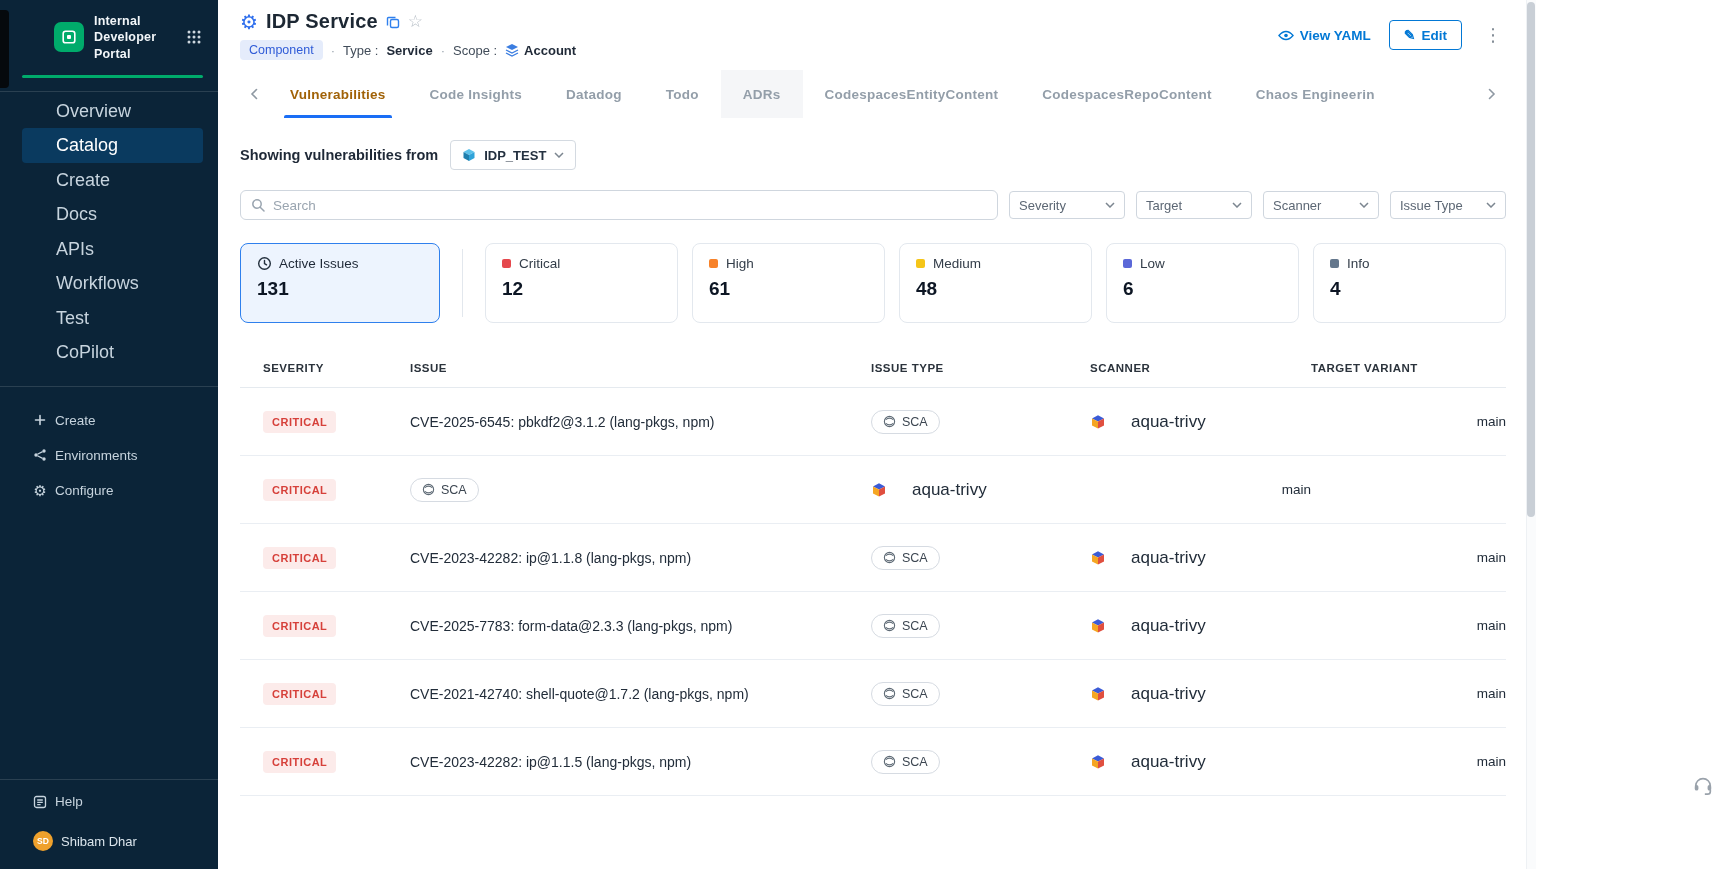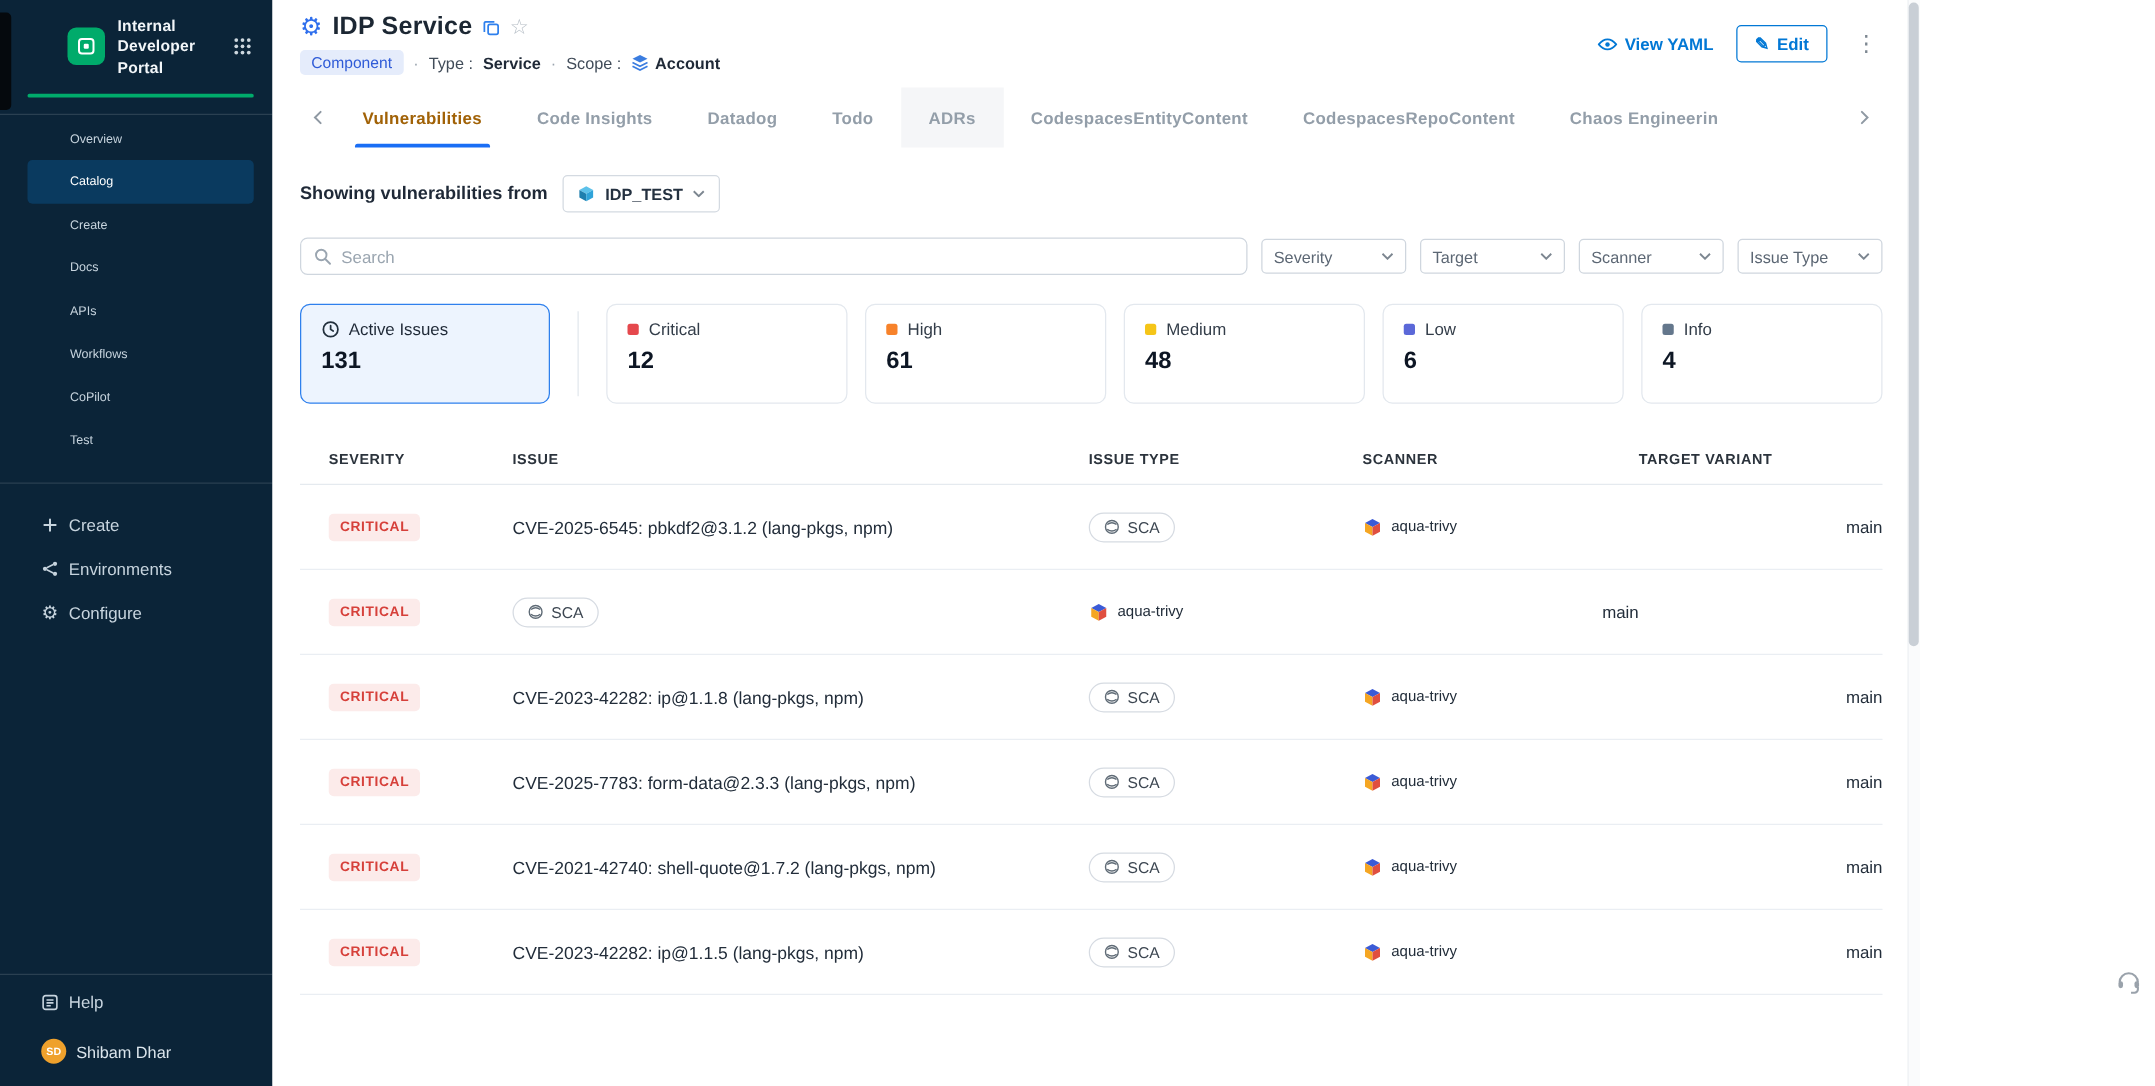--- a/index.html
+++ b/index.html
@@ -12,21 +12,21 @@
   
   .sidebar { width:218px; min-width:218px; background:#0b2438; position:relative; }
   .edge-notch { position:absolute; left:0; top:10px; width:9px; height:78px; background:#05090d; border-radius:0 4px 4px 0; }
   .side-head { display:flex; align-items:center; gap:10px; padding:13px 14px 10px 22px;margin-left:32px; }
   .logo-box { width:30px; height:30px; border-radius:7px; background:#00ab6b; display:flex; align-items:center; justify-content:center; flex:0 0 auto; cursor:pointer; }
   .side-title { font-size:12.5px; font-weight:700; color:#f2f6f9; line-height:1.3; letter-spacing:.2px; width:108px; }
   .apps-btn { margin-left:auto; cursor:pointer; padding:2px; }
   .green-rule { height:3px; background:#00ab6b; margin:3px 15px 0 22px; border-radius:2px; }
   .side-sep { height:1px; background:rgba(255,255,255,.13); margin-top:13px; }
   .side-nav { padding-top:2px; }
-  .nav-item { height:34.5px; display:flex; align-items:center; margin:0 15px 0 22px; padding-left:34px; border-radius:4px; font-size:10px; color:#c7d4de; cursor:pointer; }
+  .nav-item { height:34.5px; display:flex; align-items:center; margin:0 15px 0 22px; padding-left:34px; border-radius:4px; font-size:18px; color:#c7d4de; cursor:pointer; }
   .nav-item.active { background:#0a3a5f; color:#ffffff;text-align:center; }
   .side-actions { padding-top:16px; }
   .action-item { height:35px; display:flex; align-items:center; gap:8px; margin:0 15px 0 22px; padding-left:11px; border-radius:4px; font-size:13.5px; color:#c7d4de; cursor:pointer; }
   .action-item .a-icon { width:14px; display:flex; justify-content:center; color:#c7d4de; font-size:15px; line-height:1; }
   .side-bottom { position:absolute; left:0; right:0; bottom:0; padding-bottom:18px; }
   .help-row { display:flex; align-items:flex-end; gap:8px; margin:14px 15px 0 33px; font-size:13.5px; color:#c7d4de; cursor:pointer; }
   .user-row { display:flex; align-items:center; gap:8px; margin:22px 15px 0 33px; cursor:pointer; }
   .avatar { width:20px; height:20px; border-radius:50%; background:#efa12c; color:#fff; font-size:8.5px; font-weight:700; display:flex; align-items:center; justify-content:center; }
   .user-name { font-size:13px; color:#dbe5ec; }
 
@@ -79,21 +79,21 @@
   .table-wrap { margin-top:24px; }
   .thead, .trow { display:grid; grid-template-columns:170px 461px 219px 221px 1fr; }
   .thead { padding:15px 0 13px; border-bottom:1px solid #e5eaef; }
   .th { font-size:11.5px; font-weight:700; letter-spacing:.5px; color:#2b333c; }
   .th:first-child { padding-left:23px; }
   .trow { align-items:center; height:68px; border-bottom:1px solid #eaeef3; cursor:pointer; }
   .sev-cell { padding-left:23px; }
   .sev-badge { display:inline-block; padding:5px 9px; border-radius:4px; background:#fcebea; color:#d6403a; font-size:11px; font-weight:700; letter-spacing:.5px; }
   .issue-cell { font-size:14px; color:#222d3a; padding-right:20px; }
   .type-pill { display:inline-flex; align-items:center; gap:6px; border:1px solid #d6dbe2; border-radius:999px; padding:4px 11px; font-size:12.5px; color:#3c4651; background:#fff; }
-  .scanner-cell { display:flex; gap:7px; font-size:12px; color:#222d3a; }
+  .scanner-cell { display:flex; align-items:center; gap:25px; font-size:17px; color:#222d3a; }
   .target-cell { font-size:13.5px; color:#222d3a;text-align:right; }
 
   .scrollbar { position:absolute; top:0; right:0; width:10px; height:100%; background:#fafbfc; border-left:1px solid #eef1f4; }
   .scroll-thumb { position:absolute; top:2px; right:1px; width:8px; height:515px; border-radius:4px; background:#c9cfd6; cursor:pointer; }
 
   .corner-icon { position:absolute; left:1692px; top:774px; cursor:pointer; }
 </style>
 </head>
 <body>
 
@@ -142,24 +142,24 @@
         <div class="nav-item">
           <span>Docs</span>
         </div>
         <div class="nav-item">
           <span>APIs</span>
         </div>
         <div class="nav-item">
           <span>Workflows</span>
         </div>
         <div class="nav-item">
+          <span>Test</span>
+        </div>
+        <div class="nav-item">
           <span>CoPilot</span>
-        </div>
-        <div class="nav-item">
-          <span>Test</span>
         </div>
       </nav>
 
     <div class="side-sep" style="margin-top:16px;"></div>
 
     <div class="side-actions">
       <div class="action-item">
         <span class="a-icon">
           <svg width="12" height="12" viewBox="0 0 12 12" stroke="#c7d4de" stroke-width="1.6" stroke-linecap="round">
               <path d="M6 1.5v9M1.5 6h9"></path>

